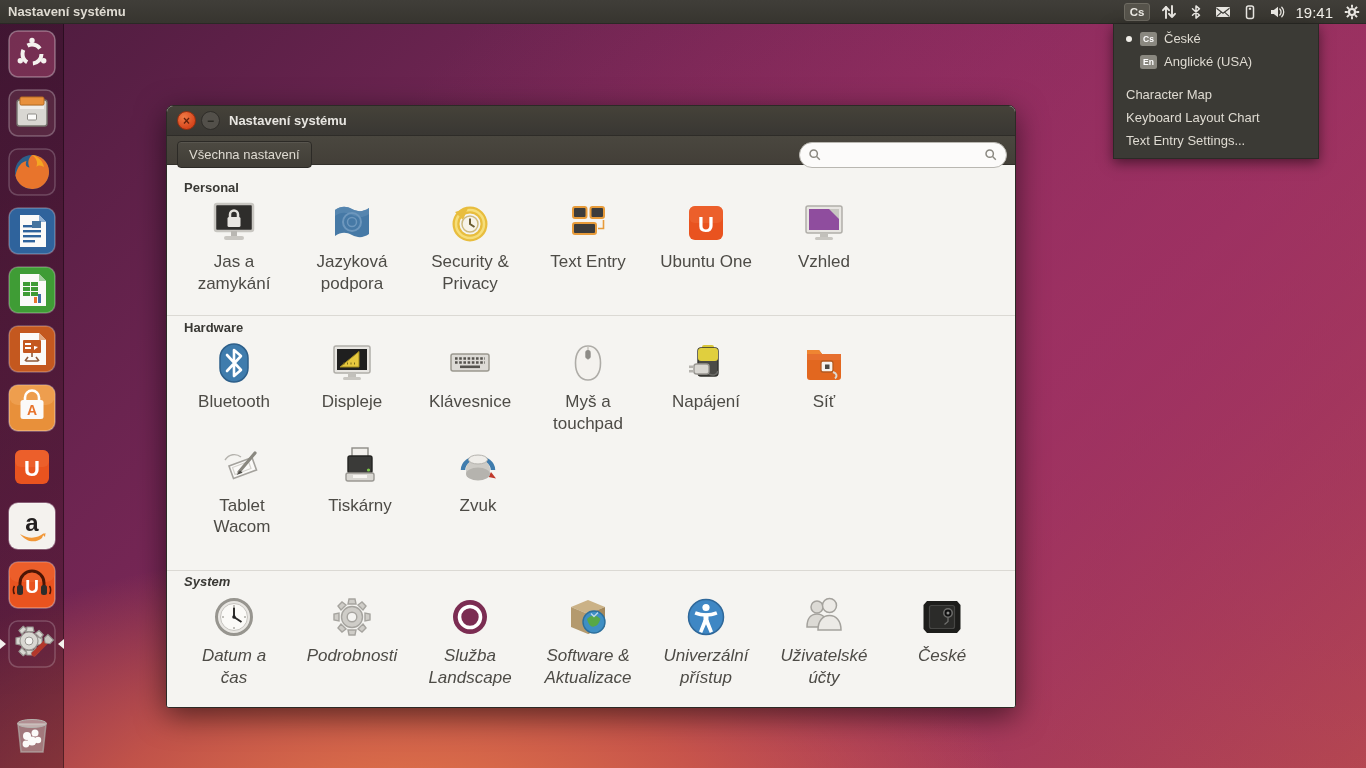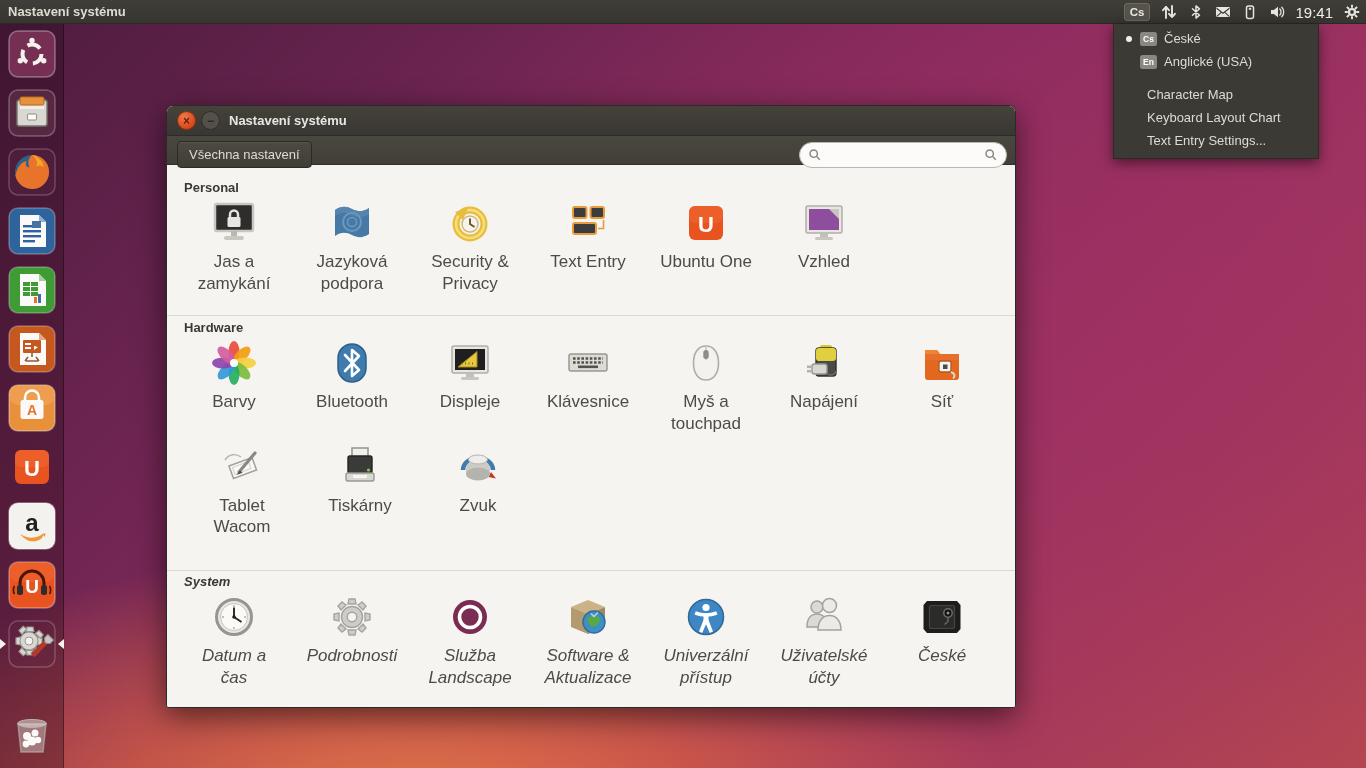--- a/index.html
+++ b/index.html
@@ -71,21 +71,21 @@
   
   .kmenu { position:absolute; left:1113px; top:24px; width:206px; background:#3b3a35;
     border:1px solid #2b2a26; border-top:none; box-shadow:0 4px 12px rgba(0,0,0,.5);
     color:#dfdbd2; font-size:13px; z-index:60; padding:3px 0 6px; }
   .km-row { height:23px; display:flex; align-items:center; padding-left:12px; }
   .km-radio { width:14px; display:flex; align-items:center; }
   .km-dot { width:6px; height:6px; border-radius:50%; background:#f1efe9; }
   .km-badge { width:17px; height:14px; background:#8a8880; border-radius:2.5px; color:#fff; font-size:8.5px;
     font-weight:bold; display:flex; align-items:center; justify-content:center; margin-right:7px; }
   .km-sep { height:10px; }
-  .km-action { padding-left:33px; }
+  .km-action { padding-left:12px; }
 </style>
 </head>
 <body>
 
 <div class="desktop"></div>
 
 <div class="panel">
   <span class="panel-title">Nastavení systému</span>
   <div class="panel-right">
     <span class="kbd-chip">Cs</span>
@@ -359,38 +359,20 @@
             <span class="it-label">Vzhled</span>
           </div>
         </div>
       </div>
       <div class="sec" style="top: 146px;">
         <div class="sec-title">Hardware</div>
         <div class="grid-row" style="margin-top: 4px; margin-bottom: 8px;">
           <div class="item">
             <span class="it-icon">
               <svg viewBox="0 0 48 48">
-                <g transform="translate(24 24)">
-                  <ellipse transform="rotate(0)" cy="-11" rx="5.5" ry="11" fill="#e74c3c" opacity=".92"></ellipse>
-                  <ellipse transform="rotate(45)" cy="-11" rx="5.5" ry="11" fill="#f39c12" opacity=".92"></ellipse>
-                  <ellipse transform="rotate(90)" cy="-11" rx="5.5" ry="11" fill="#f4d03f" opacity=".92"></ellipse>
-                  <ellipse transform="rotate(135)" cy="-11" rx="5.5" ry="11" fill="#7dbb3c" opacity=".92"></ellipse>
-                  <ellipse transform="rotate(180)" cy="-11" rx="5.5" ry="11" fill="#27ae60" opacity=".92"></ellipse>
-                  <ellipse transform="rotate(225)" cy="-11" rx="5.5" ry="11" fill="#3498db" opacity=".92"></ellipse>
-                  <ellipse transform="rotate(270)" cy="-11" rx="5.5" ry="11" fill="#8e44ad" opacity=".92"></ellipse>
-                  <ellipse transform="rotate(315)" cy="-11" rx="5.5" ry="11" fill="#d35d9e" opacity=".92"></ellipse>
-                  <circle r="4" fill="#fff"></circle>
-                </g>
-              </svg>
-            </span>
-            <span class="it-label">Barvy</span>
-          </div>
-          <div class="item">
-            <span class="it-icon">
-              <svg viewBox="0 0 48 48">
                 <rect x="10" y="5" width="28" height="38" rx="14" fill="#3f7cad" stroke="#2d5f8a" stroke-width="1.5"></rect>
                 <path d="M17 16l14 15-7 6V11l7 6-14 15" fill="none" stroke="#fff" stroke-width="2.6" stroke-linejoin="round" stroke-linecap="round"></path>
               </svg>
             </span>
             <span class="it-label">Bluetooth</span>
           </div>
           <div class="item">
             <span class="it-icon">
               <svg viewBox="0 0 48 48">
                 <rect x="6" y="7" width="36" height="27" rx="2" fill="#e8e6e2" stroke="#b0aea9" stroke-width="1.5"></rect>

